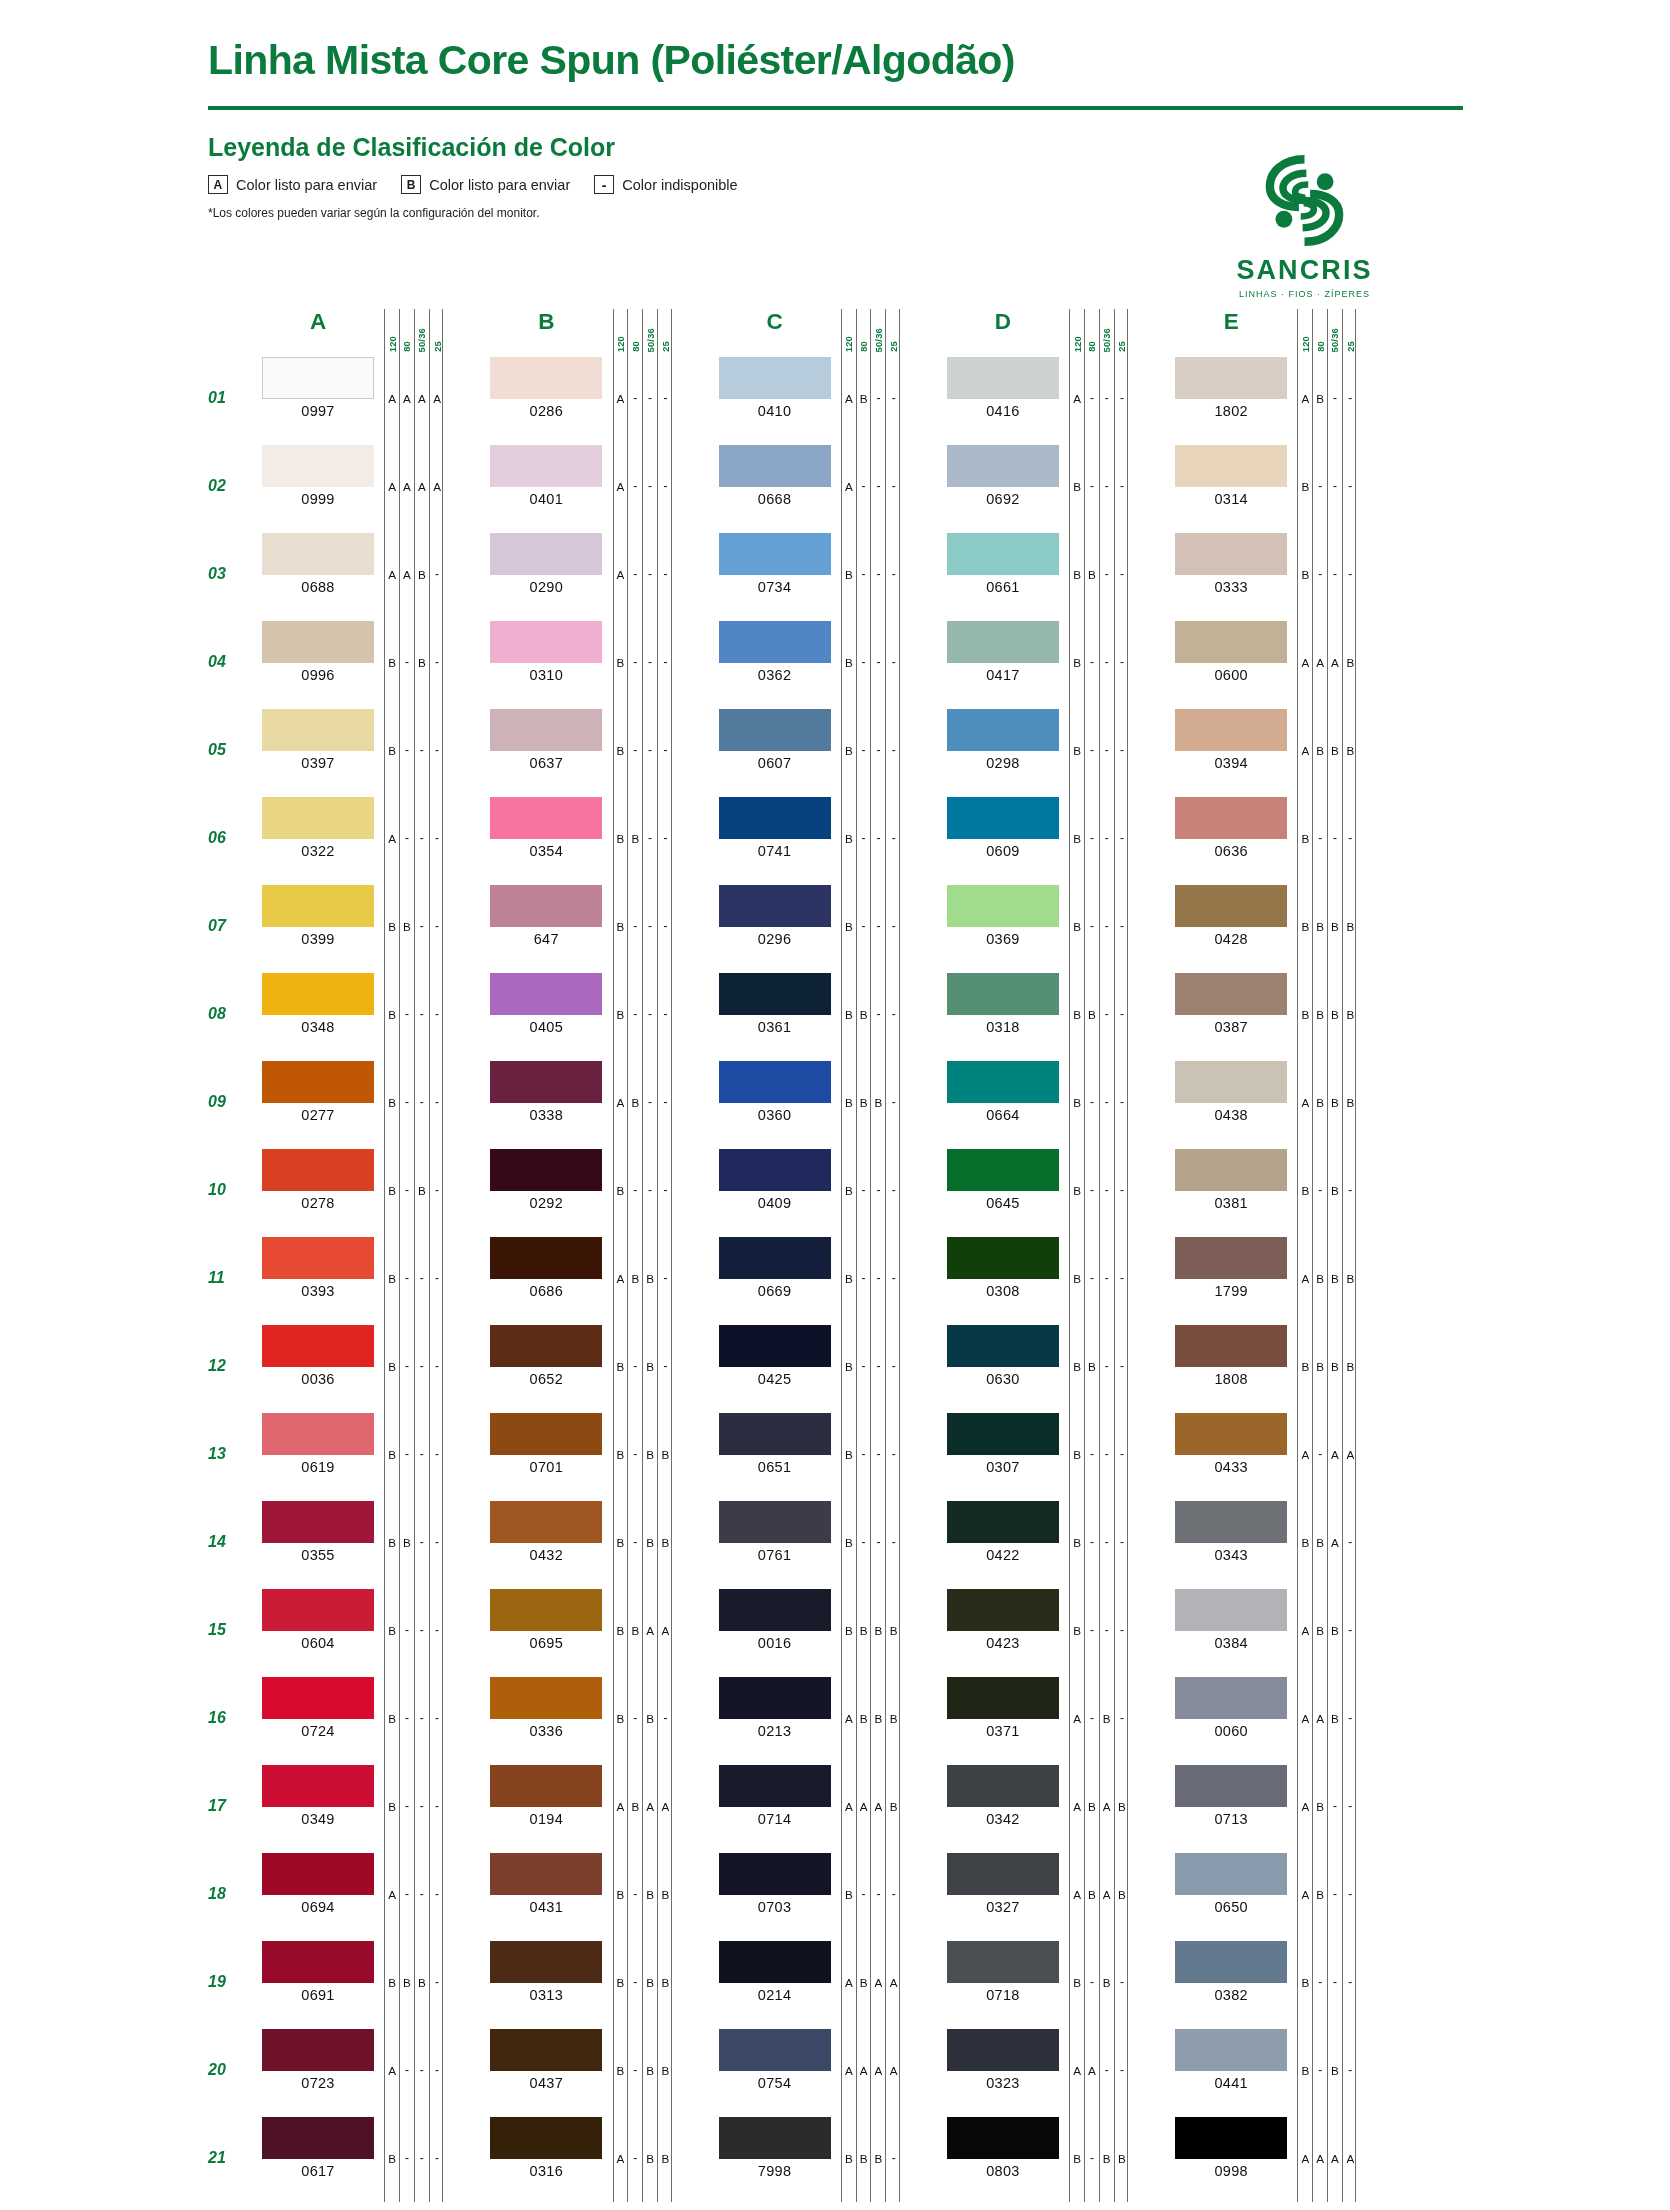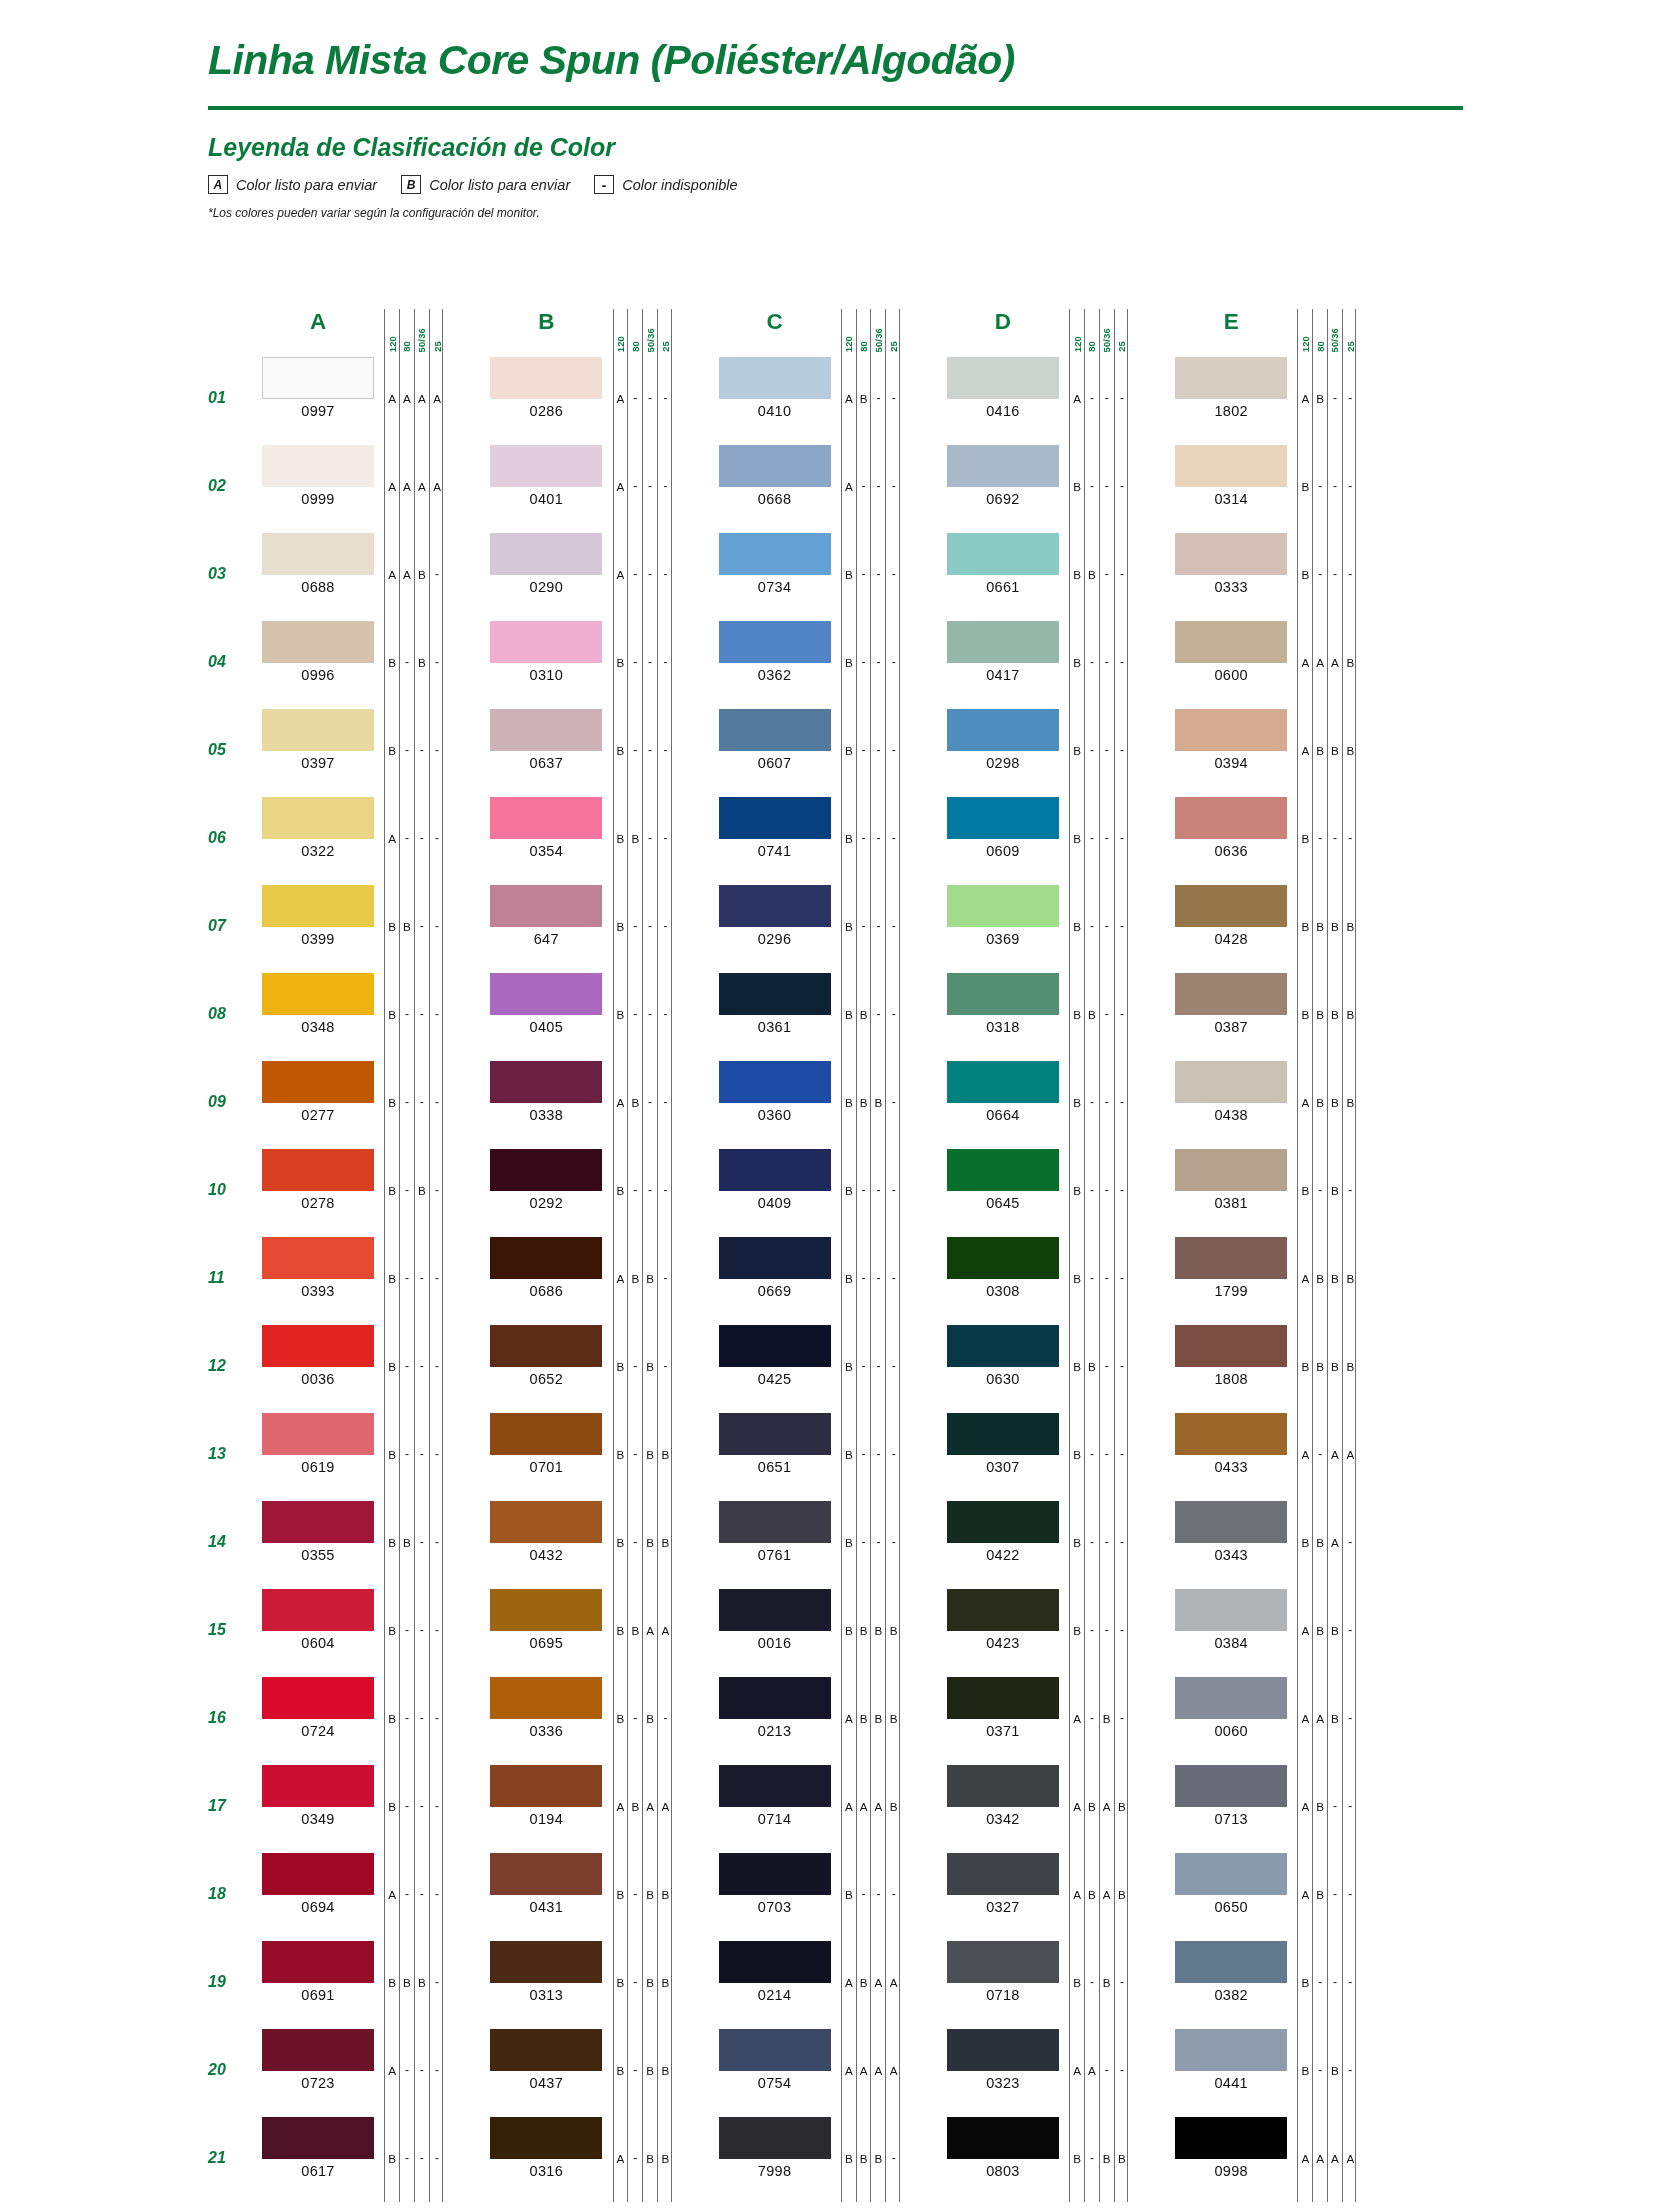--- a/index.html
+++ b/index.html
@@ -22,21 +22,20 @@
     width: 1671px;
     height: 2210px;
     position: relative;
     padding: 0;
   }
 
   
   .header {
     padding: 39px 103px 0 208px;
     position: relative;
-    font-style: italic;
   }
   .doc-title {
     font-size: 41px;
     font-weight: bold;
     color: #0a7a3d;
     letter-spacing: -0.6px;
     line-height: 1.05;
     margin: 0 0 0 0;
     white-space: nowrap;
   }
@@ -252,20 +251,36 @@
         </div>
         <div class="legend-item">
           <span class="legend-key dash">-</span>
           <span class="legend-text">Color indisponible</span>
         </div>
       </div>
       <div class="legend-note">*Los colores pueden variar según la configuración del monitor.</div>
     </div>
   </div>
 
+  <div class="logo">
+    <svg class="logo-mark" width="103" height="105" viewBox="0 0 110 112">
+      <g fill="none" stroke="#0a7a3d">
+        <path d="M55 12 C30 12 18 27 18 41 C18 56 33 63 49 63" stroke-width="9"></path>
+        <path d="M57 27 C41 27 32 35 32 43 C32 52 44 56 55 56" stroke-width="8"></path>
+        <path d="M59 39 C50 39 45 42 45 47 C45 51 50 53 56 53" stroke-width="7"></path>
+        <path d="M55 100 C80 100 92 85 92 71 C92 56 77 49 61 49" stroke-width="9"></path>
+        <path d="M53 85 C69 85 78 77 78 69 C78 60 66 56 55 56" stroke-width="8"></path>
+        <path d="M51 73 C60 73 65 70 65 65 C65 61 60 59 54 59" stroke-width="7"></path>
+      </g>
+      <circle cx="77" cy="36" r="9" fill="#0a7a3d"></circle>
+      <circle cx="33" cy="76" r="9" fill="#0a7a3d"></circle>
+    </svg>
+    <div class="logo-word">SANCRIS</div>
+    <div class="logo-tag">LINHAS · FIOS · ZÍPERES</div>
+  </div>
 
   <div class="chart">
     <div class="chart-inner" id="chart-inner">
       <div class="rownum-col" id="rownum-col">
           <div class="rownum">01</div>
           <div class="rownum">02</div>
           <div class="rownum">03</div>
           <div class="rownum">04</div>
           <div class="rownum">05</div>
           <div class="rownum">06</div>

